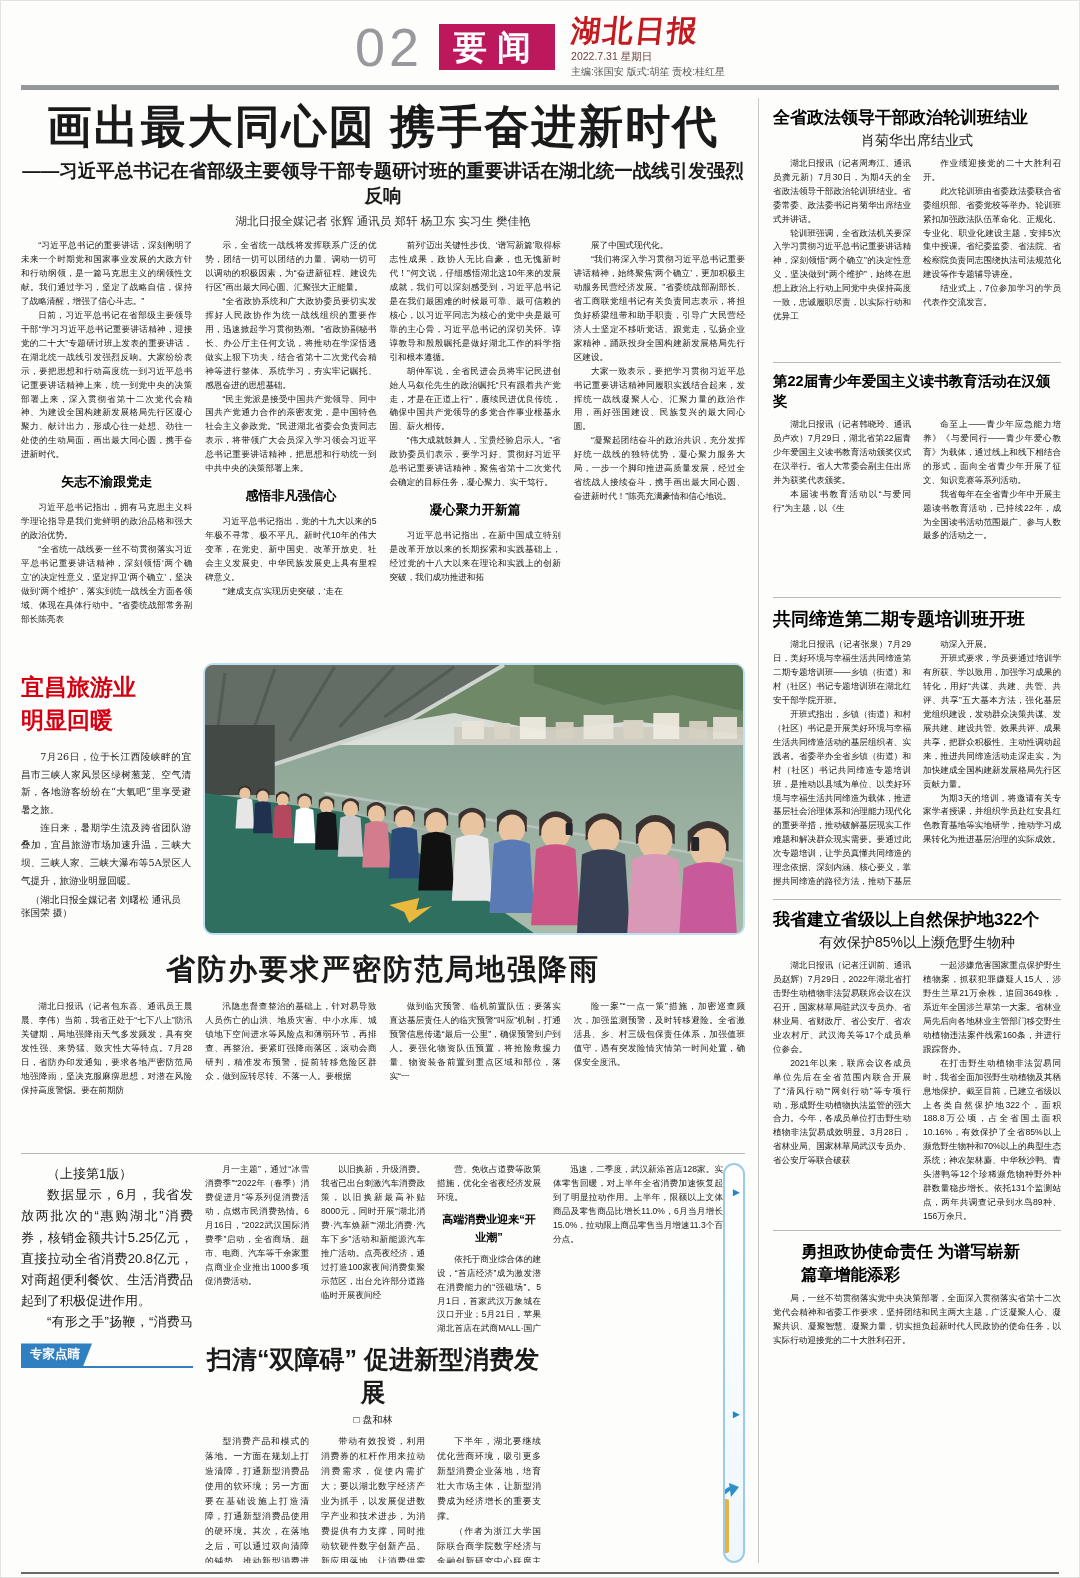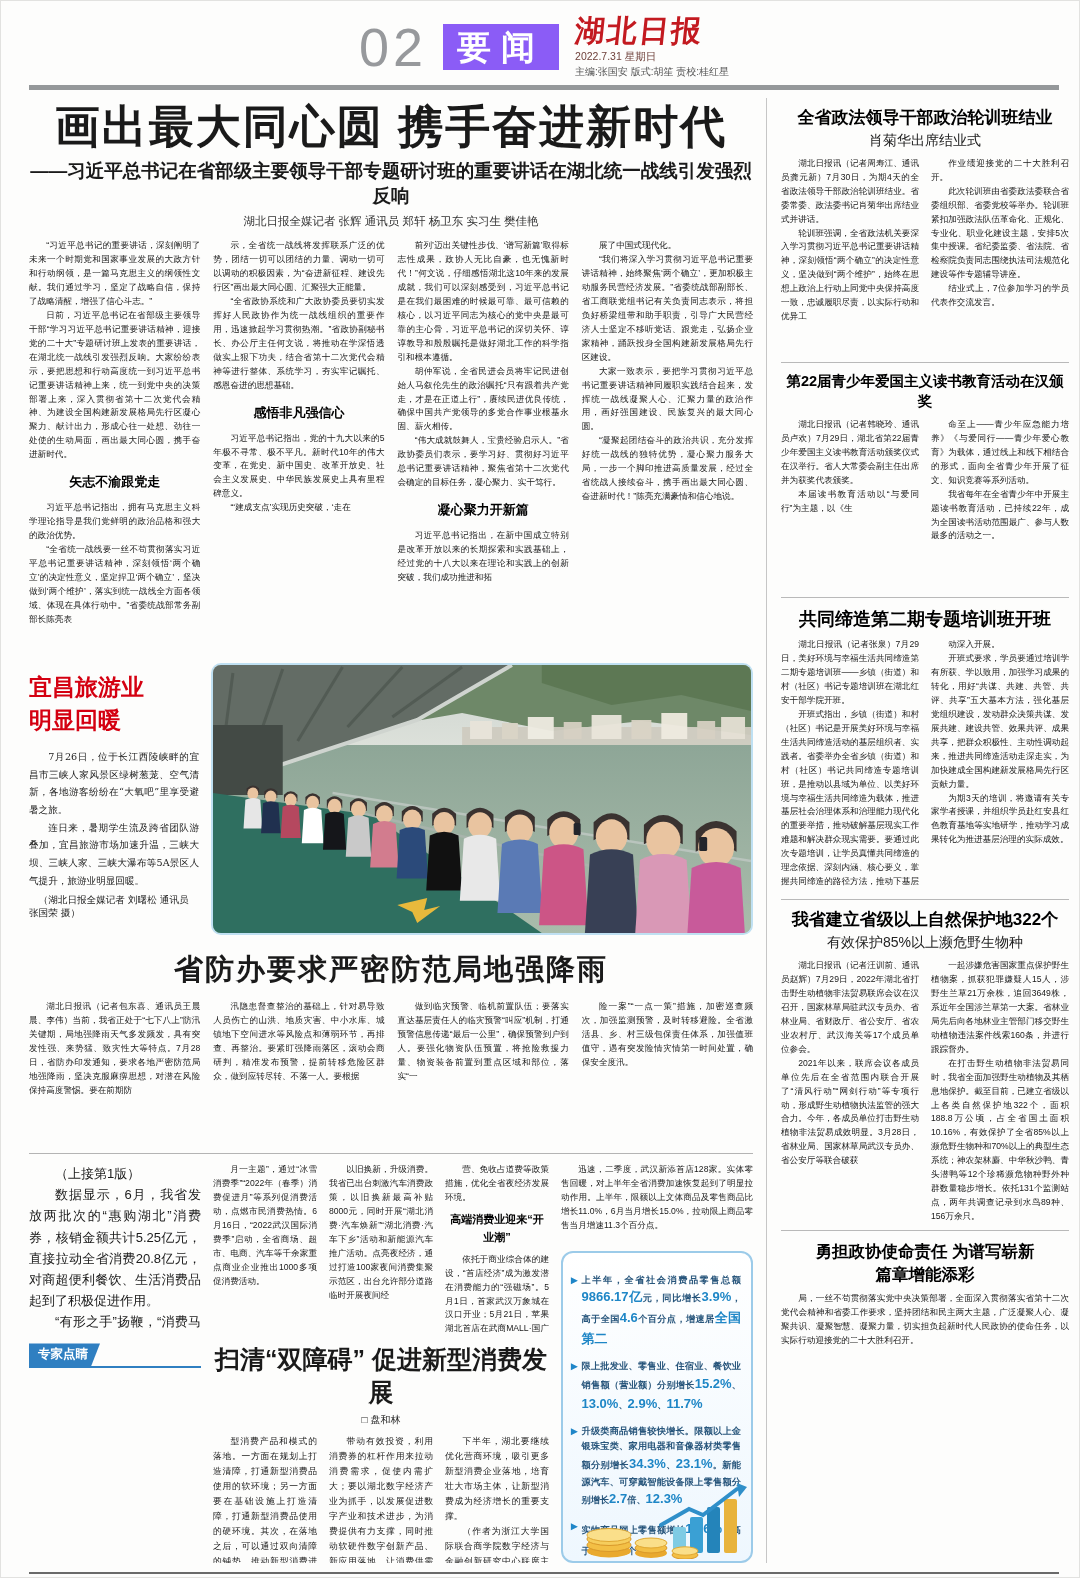--- a/index.html
+++ b/index.html
@@ -1,22 +1,22 @@
 <!DOCTYPE html>
 <html><head>
 <meta charset="utf-8">
 <style>
   html,body{margin:0;padding:0;background:#f2f2f0;}
   .page{position:relative;width:1080px;height:1578px;margin:0 auto;background:#fdfdfc;
         font-family:"Liberation Sans",sans-serif;color:#1a1a1a;overflow:hidden;
-        box-sizing:border-box;padding:10px 20px 0 28px;border:1px solid #e2e2e0;}
+        box-sizing:border-box;padding:10px 20px 0 20px;border:1px solid #e2e2e0;}
   
   .hdr{display:flex;justify-content:center;align-items:center;height:72px;gap:16px;}
   .hdr-num{font-size:54px;color:#97999c;letter-spacing:4px;}
-  .hdr-sec{background:#8b5cf6;color:#fff;font-size:34px;font-weight:bold;
+  .hdr-sec{background:#be185d;color:#fff;font-size:34px;font-weight:bold;
            padding:6px 14px;letter-spacing:10px;line-height:1;}
   .hdr-mast{display:flex;flex-direction:column;justify-content:center;}
   .mast-name{color:#c31a20;font-size:30px;font-weight:bold;transform:skewX(-6deg);
              font-family:"DejaVu Serif",serif;letter-spacing:2px;line-height:1.05;}
   .mast-date{font-size:10.5px;color:#6d3f39;margin-top:3px;}
   .mast-staff{font-size:10px;color:#555;margin-top:1px;}
   .thickrule{height:5px;background:#95989a;margin:2px 0 8px 0;}
   
   .main{display:flex;}
   .left{width:724px;flex:none;}
@@ -54,32 +54,32 @@
        clip-path:polygon(0 0,100% 0,calc(100% - 9px) 100%,0 100%);}
   .commentary{font-family:"DejaVu Serif",serif;font-size:9.2px;line-height:1.8;text-align:justify;margin-top:8px;overflow:hidden;}
   .b-mid{width:336px;flex:none;display:flex;flex-direction:column;}
   .b-mid-top{display:flex;gap:12px;height:170px;overflow:hidden;}
   .ncol{flex:1;font-size:8.6px;line-height:1.62;text-align:justify;}
   .ncol .colhead{font-size:11px;margin:6px 0;}
   .sq-title{text-align:center;font-size:25px;font-weight:900;margin:10px 0 1px;}
   .sq-author{text-align:center;font-size:10px;color:#222;margin:3px 0 7px;}
   .sq-body{display:flex;gap:12px;flex:1;overflow:hidden;}
   .sq-body .ncol{font-family:"DejaVu Serif",serif;font-size:8.8px;line-height:1.7;}
-  .b-c5{width:192px;flex:none;display:flex;flex-direction:column;}
+  .b-c5{width:192px;flex:none;display:flex;}
   .b5-text{height:88px;overflow:hidden;font-size:8.6px;line-height:1.62;text-align:justify;}
   .bluebox{flex:1;border:2px solid #9ccbe9;border-radius:12px;background:linear-gradient(#ffffff,#eef7fe);
            padding:10px 10px 6px 8px;position:relative;overflow:hidden;display:flex;flex-direction:column;}
   .bb-item{display:flex;font-size:9.2px;font-weight:bold;color:#28567c;line-height:1.6;margin-bottom:5px;text-align:justify;}
   .bb-item .bullet{color:#1f86c8;margin-right:4px;font-size:8.5px;flex:none;line-height:1.8;}
   .bb-item .em{color:#1e86c6;font-size:13px;font-weight:800;}
   .bb-art{position:absolute;right:2px;bottom:2px;z-index:1;}
   
   .r-art{border-bottom:1px solid #b9b9b9;padding:4px 0 9px;}
   .r-art:last-child{border-bottom:none;}
-  .r-title{font-weight:900;text-align:center;line-height:1.35;margin:5px 0 2px;color:#000;}
+  .r-title{font-weight:900;line-height:1.35;margin:5px 0 2px;color:#000;}
   .t17{font-size:17px;} .t145{font-size:14.5px;} .t18{font-size:18px;} .t16{font-size:16.5px;padding:0 28px;}
   .r-sub{font-size:14px;text-align:center;color:#222;margin:2px 0 7px;}
   .r-cols{display:flex;gap:12px;overflow:hidden;}
   .hA{height:196px;} .hB{height:170px;} .hC{height:252px;} .hD{height:262px;} .hE{height:148px;}
   
   .weather{border-top:2px solid #6a6a6a;margin-top:9px;padding-top:6px;display:flex;gap:18px;}
 </style>
 </head>
 <body>
 
@@ -109,20 +109,21 @@
         <div class="col">
             <p class="para"><span>“习近平总书记的重要讲话，深刻阐明了未来一个时期党和国家事业发展的大政方针和行动纲领，是一篇马克思主义的纲领性文献。我们通过学习，坚定了战略自信，保持了战略清醒，增强了信心斗志。”</span></p>
             <p class="para"><span>日前，习近平总书记在省部级主要领导干部“学习习近平总书记重要讲话精神，迎接党的二十大”专题研讨班上发表的重要讲话，在湖北统一战线引发强烈反响。大家纷纷表示，要把思想和行动高度统一到习近平总书记重要讲话精神上来，统一到党中央的决策部署上来，深入贯彻省第十二次党代会精神、为建设全国构建新发展格局先行区凝心聚力、献计出力，形成心往一处想、劲往一处使的生动局面，画出最大同心圆，携手奋进新时代。</span></p>
             <p class="colhead"><span>矢志不渝跟党走</span></p>
             <p class="para"><span>习近平总书记指出，拥有马克思主义科学理论指导是我们党鲜明的政治品格和强大的政治优势。</span></p>
             <p class="para"><span>“全省统一战线要一丝不苟贯彻落实习近平总书记重要讲话精神，深刻领悟‘两个确立’的决定性意义，坚定捍卫‘两个确立’，坚决做到‘两个维护’，落实到统一战线全方面各领域、体现在具体行动中。”省委统战部常务副部长陈亮表</span></p>
           </div>
         <div class="col">
             <p class="para"><span>示，全省统一战线将发挥联系广泛的优势，团结一切可以团结的力量、调动一切可以调动的积极因素，为“奋进新征程、建设先行区”画出最大同心圆、汇聚强大正能量。</span></p>
             <p class="para"><span>“全省政协系统和广大政协委员要切实发挥好人民政协作为统一战线组织的重要作用，迅速掀起学习贯彻热潮。”省政协副秘书长、办公厅主任何文说，将推动在学深悟透做实上狠下功夫，结合省第十二次党代会精神等进行整体、系统学习，夯实牢记嘱托、感恩奋进的思想基础。</span></p>
+            <p class="para"><span>“民主党派是接受中国共产党领导、同中国共产党通力合作的亲密友党，是中国特色社会主义参政党。”民进湖北省委会负责同志表示，将带领广大会员深入学习领会习近平总书记重要讲话精神，把思想和行动统一到中共中央的决策部署上来。</span></p>
             <p class="colhead"><span>感悟非凡强信心</span></p>
             <p class="para"><span>习近平总书记指出，党的十九大以来的5年极不寻常、极不平凡。新时代10年的伟大变革，在党史、新中国史、改革开放史、社会主义发展史、中华民族发展史上具有里程碑意义。</span></p>
             <p class="para"><span>“‘建成支点’实现历史突破，‘走在</span></p>
           </div>
         <div class="col">
             <p class="para"><span>前列’迈出关键性步伐、‘谱写新篇’取得标志性成果，政协人无比自豪，也无愧新时代！”何文说，仔细感悟湖北这10年来的发展成就，我们可以深刻感受到，习近平总书记是在我们最困难的时候最可靠、最可信赖的核心，以习近平同志为核心的党中央是最可靠的主心骨，习近平总书记的深切关怀、谆谆教导和殷殷嘱托是做好湖北工作的科学指引和根本遵循。</span></p>
             <p class="para"><span>胡仲军说，全省民进会员将牢记民进创始人马叙伦先生的政治嘱托“只有跟着共产党走，才是在正道上行”，赓续民进优良传统，确保中国共产党领导的多党合作事业根基永固、薪火相传。</span></p>
             <p class="para"><span>“伟大成就鼓舞人，宝贵经验启示人。”省政协委员们表示，要学习好、贯彻好习近平总书记重要讲话精神，聚焦省第十二次党代会确定的目标任务，凝心聚力、实干笃行。</span></p>
             <p class="colhead"><span>凝心聚力开新篇</span></p>
             <p class="para"><span>习近平总书记指出，在新中国成立特别是改革开放以来的长期探索和实践基础上，经过党的十八大以来在理论和实践上的创新突破，我们成功推进和拓</span></p>

